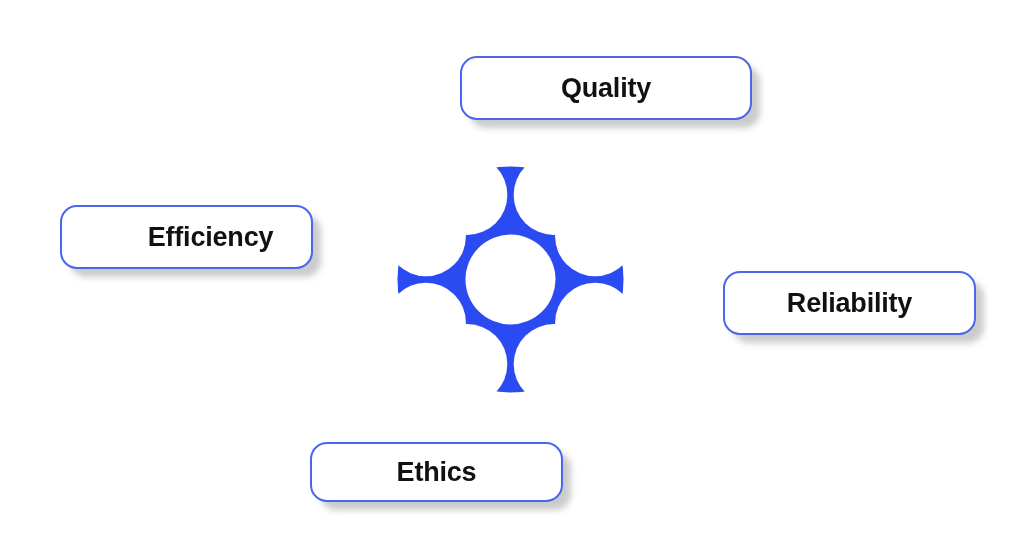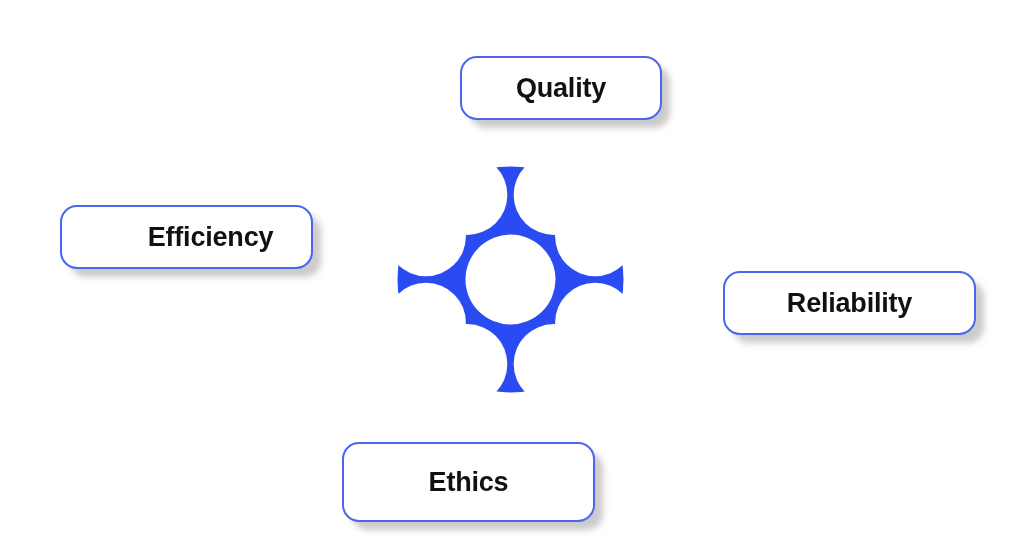--- a/index.html
+++ b/index.html
@@ -36,24 +36,24 @@
     font-family: "Liberation Sans", sans-serif;
     font-weight: bold;
     font-size: 27px;
     letter-spacing: -0.2px;
     color: #111111;
     white-space: nowrap;
     line-height: 1;
   }
 
   
-  #node-quality     { left: 460px; top: 56px;  width: 202px; height: 64px; }
+  #node-quality     { left: 460px; top: 56px;  width: 292px; height: 64px; }
   #node-efficiency  { left: 60px;  top: 205px; width: 253px; height: 64px; padding-left: 48px; }
   #node-reliability { left: 723px; top: 243px; width: 253px; height: 64px; margin-top: 28px; }
-  #node-ethics      { left: 342px; top: 442px; width: 253px; height: 80px; }
+  #node-ethics      { left: 310px; top: 442px; width: 253px; height: 60px; }
 
   
   #gear-wrap {
     position: absolute;
     left: 396px;
     top: 165px;
     width: 229px;
     height: 229px;
   }
   #gear-svg { display: block; width: 229px; height: 229px; }

